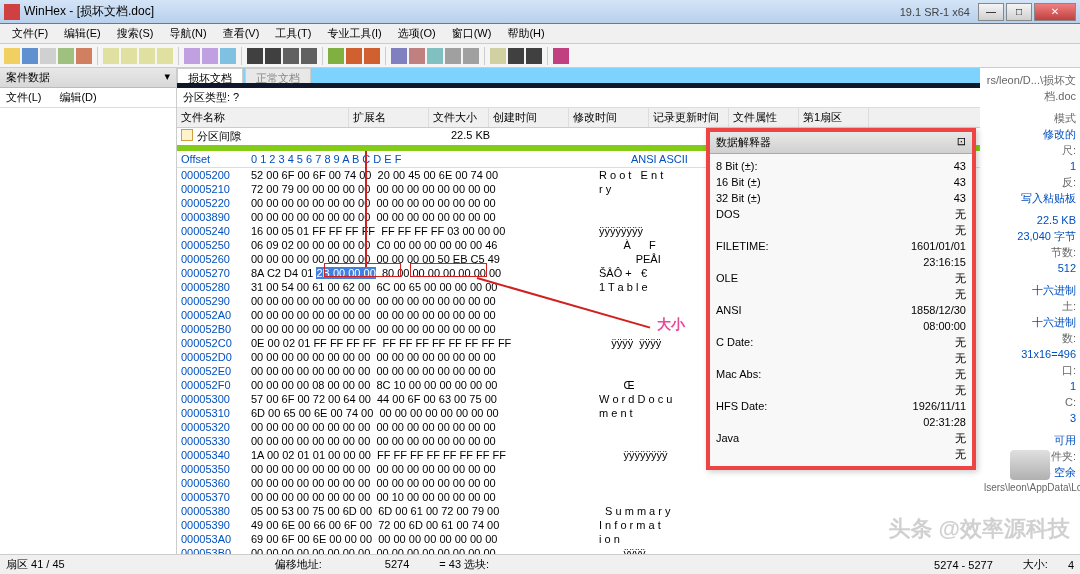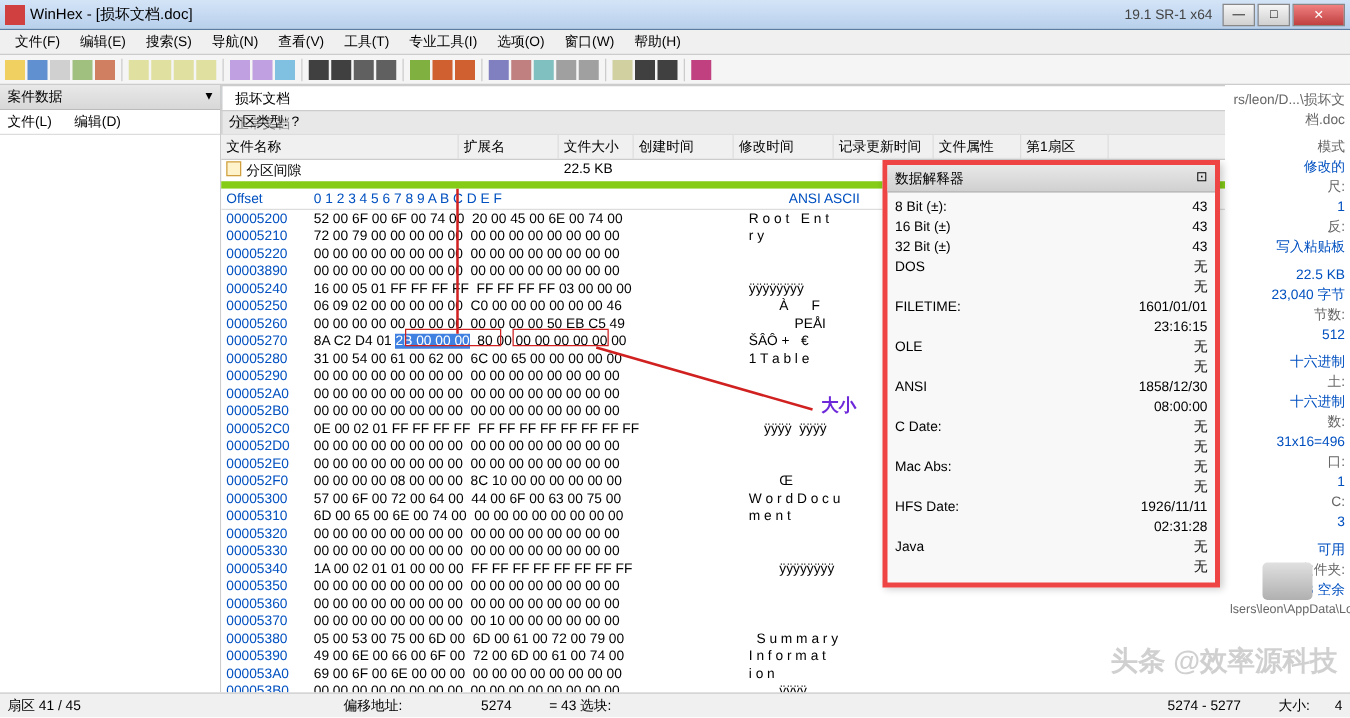--- a/index.html
+++ b/index.html
@@ -14,36 +14,36 @@
 .menubar { height: 20px; background: #f0f0f0; display: flex; padding: 0 4px; border-bottom: 1px solid #ccc; align-items: center; }
 .menubar span { padding: 2px 8px; font-size: 11px; cursor: pointer; }
 .toolbar { height: 24px; background: #f5f5f5; border-bottom: 1px solid #ccc; display: flex; align-items: center; padding: 0 4px; gap: 2px; }
 .tb-icon { width: 16px; height: 16px; border: 1px solid transparent; display: inline-block; }
 .tb-sep { width: 1px; height: 18px; background: #ccc; margin: 0 3px; }
 .main { display: flex; height: calc(100% - 88px); }
 .sidebar { width: 177px; border-right: 1px solid #ccc; display: flex; flex-direction: column; }
 .side-head { background: linear-gradient(#e8e8e8,#d8d8d8); border-bottom: 1px solid #bbb; padding: 2px 6px; font-size: 11px; display: flex; justify-content: space-between; }
 .side-menus { padding: 2px 6px; display: flex; gap: 18px; font-size: 11px; border-bottom: 1px solid #ddd; }
 .content { flex: 1; display: flex; flex-direction: column; position: relative; }
-.tabs { display: flex; background: #0369a1; border-bottom: 5px solid #0f172a; height: 20px; flex-direction: column; }
+.tabs { display: flex; background: #7dd3fc; border-bottom: 5px solid #0f172a; height: 20px; }
 .tab { padding: 2px 10px; border: 1px solid #ccc; border-bottom: none; background: #fff; font-size: 11px; margin-right: 2px; }
 .tab.inactive { background: #e8e8e8; color: #888; }
 .partition-row { padding: 2px 6px; font-size: 11px; border-bottom: 1px solid #ddd; display: flex; justify-content: space-between; }
 .col-headers { display: flex; background: #f0f0f0; border-bottom: 1px solid #ccc; font-size: 11px; }
 .col-h { padding: 2px 4px; border-right: 1px solid #ddd; }
 .file-row { display: flex; padding: 1px 4px; font-size: 11px; border-bottom: 6px solid #84cc16; }
 .file-row .ico { width: 12px; height: 12px; background: #fff3cc; border: 1px solid #d0a040; margin-right: 4px; }
 .hex-area { flex: 1; overflow: hidden; position: relative; background: #fff; }
 .hex-header { display: flex; font-family: "Courier New", monospace; font-size: 11px; color: #0050c0; padding: 2px 4px; border-bottom: 1px solid #ddd; }
 .hex-body { font-family: "Courier New", monospace; font-size: 11px; line-height: 14px; padding: 0 4px; }
 .hex-row { display: flex; white-space: pre; }
 .hex-row .off { color: #0050c0; width: 70px; }
 .hex-row .bytes { width: 340px; color: #000; }
 .hex-row .ascii { color: #000; margin-left: 8px; }
-.annot { position: absolute; color: #6d28d9; font-size: 14px; font-weight: bold; pointer-events: none; }
+.annot { position: absolute; color: #ec4899; font-size: 14px; font-weight: bold; pointer-events: none; }
 .redbox { position: absolute; border: 1px solid #d02020; pointer-events: none; }
 .redline { position: absolute; background: #d02020; pointer-events: none; }
 .interp-panel { position: absolute; right: 104px; top: 128px; width: 270px; background: #f8f8f8; border: 4px solid #ef4444; box-shadow: 2px 2px 6px rgba(0,0,0,.2); z-index: 10; }
 .interp-head { background: linear-gradient(#e8e8e8,#d0d0d0); padding: 3px 6px; font-size: 11px; display: flex; justify-content: space-between; border-bottom: 1px solid #aaa; }
 .interp-body { padding: 4px 6px; font-size: 11px; line-height: 16px; }
 .interp-body div { display: flex; justify-content: space-between; align-items: center; }
 .right-panel { position: absolute; right: 0; top: 68px; width: 100px; background: #fff; font-size: 11px; padding: 4px; line-height: 16px; z-index: 5; }
 .right-panel .rlabel { color: #666; text-align: right; }
 .right-panel .rval { color: #0050c0; text-align: right; }
 .statusbar { height: 20px; background: #f0f0f0; border-top: 1px solid #ccc; display: flex; align-items: center; font-size: 11px; padding: 0 6px; position: absolute; bottom: 0; width: 100%; }
@@ -134,21 +134,21 @@
   <div class="content">
     <div class="tabs">
       <div class="tab">损坏文档</div>
       <div class="tab inactive">正常文档</div>
     </div>
     <div class="partition-row">
       <span>分区类型: ?</span>
       <span>0+0+1 文件, 0 分区</span>
     </div>
     <div class="col-headers">
-      <div class="col-h" style="width:190px">文件名称</div>
+      <div class="col-h" style="width:172px">文件名称</div>
       <div class="col-h" style="width:80px">扩展名</div>
       <div class="col-h" style="width:60px">文件大小</div>
       <div class="col-h" style="width:80px">创建时间</div>
       <div class="col-h" style="width:80px">修改时间</div>
       <div class="col-h" style="width:80px">记录更新时间</div>
       <div class="col-h" style="width:70px">文件属性</div>
       <div class="col-h" style="width:70px">第1扇区</div>
     </div>
     <div class="file-row">
       <div class="ico"></div>

